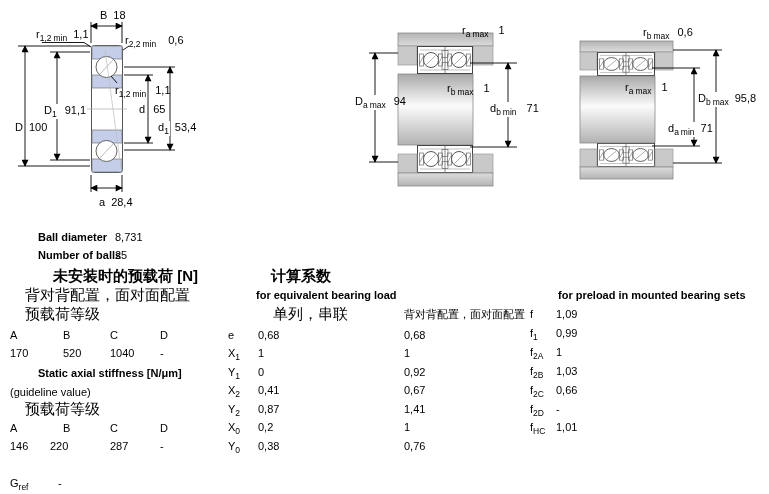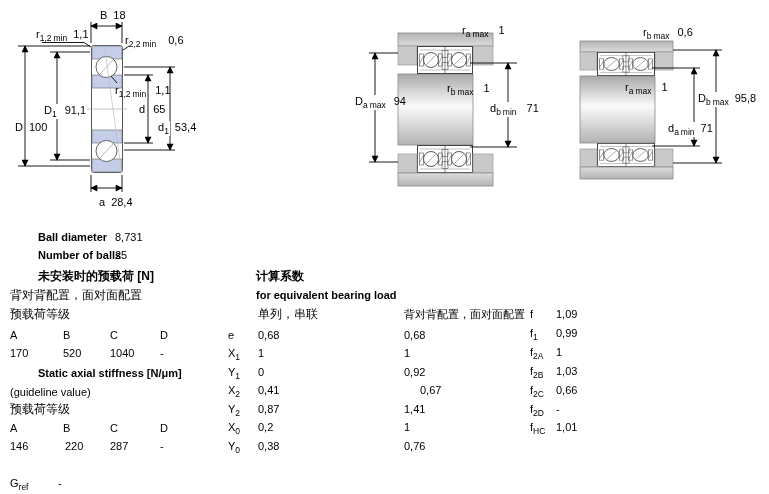--- a/index.html
+++ b/index.html
@@ -7,21 +7,21 @@
          font-family:"Liberation Sans",sans-serif;color:#000;}
   svg{position:absolute;left:0;top:0;}
   .dim{position:absolute;font-size:11px;white-space:nowrap;display:flex;align-items:flex-start;line-height:13px;}
   .dim .val{margin-left:6px;}
   sub{font-size:8.5px;line-height:1;}
   .sx{margin-left:2px;}
   .wbg{background:#fff;padding:0 1px;}
   .row{position:absolute;font-size:11px;white-space:nowrap;line-height:14px;height:15px;}
   .c{position:absolute;top:0;}
   .bd{font-weight:bold;padding-left:28px;}
-  .cn{font-size:12px;}
+  .cn{font-size:15px;margin-left:15px;}
   .cn2{font-size:11px;}
 </style>
 </head>
 <body>
 <div id="stage">
 
 <svg width="769" height="228" viewBox="0 0 769 228">
   <defs>
     <marker id="ah" viewBox="0 0 10 10" refX="9" refY="5" markerWidth="9" markerHeight="7" orient="auto-start-reverse" markerUnits="userSpaceOnUse">
       <path d="M0,0 L10,5 L0,10 z" fill="#000"></path>
@@ -240,21 +240,21 @@
 <div class="row" style="left:10px;top:385px">(guideline value)</div>
 <div class="row cn" style="left:10px;top:402px">预载荷等级</div>
 <div class="row" style="left:10px;top:421px">
   <span class="c" style="left:0">A</span>
   <span class="c" style="left:53px">B</span>
   <span class="c" style="left:100px">C</span>
   <span class="c" style="left:150px">D</span>
     </div>
 <div class="row" style="left:10px;top:439px">
   <span class="c" style="left:0">146</span>
-  <span class="c" style="left:55px">220</span>
+  <span class="c" style="left:40px">220</span>
   <span class="c" style="left:100px">287</span>
   <span class="c" style="left:150px">-</span>
     </div>
 
 <div class="row" style="left:10px;top:476px">
   <span class="c" style="left:0"><span>G</span><sub>ref</sub></span>
   <span class="c" style="left:48px">-</span>
     </div>
 
 <div class="row cn bd" style="left:228px;top:269px">计算系数</div>
@@ -274,38 +274,39 @@
   <span class="c" style="left:176px">1</span>
     </div>
 <div class="row" style="left:228px;top:365px">
   <span class="c" style="left:0"><span>Y</span><sub>1</sub></span>
   <span class="c" style="left:30px">0</span>
   <span class="c" style="left:176px">0,92</span>
     </div>
 <div class="row" style="left:228px;top:383px">
   <span class="c" style="left:0"><span>X</span><sub>2</sub></span>
   <span class="c" style="left:30px">0,41</span>
-  <span class="c" style="left:192px">0,67</span>
+  <span class="c" style="left:176px">0,67</span>
     </div>
 <div class="row" style="left:228px;top:402px">
   <span class="c" style="left:0"><span>Y</span><sub>2</sub></span>
   <span class="c" style="left:30px">0,87</span>
   <span class="c" style="left:176px">1,41</span>
     </div>
 <div class="row" style="left:228px;top:420px">
   <span class="c" style="left:0"><span>X</span><sub>0</sub></span>
   <span class="c" style="left:30px">0,2</span>
   <span class="c" style="left:176px">1</span>
     </div>
 <div class="row" style="left:228px;top:439px">
   <span class="c" style="left:0"><span>Y</span><sub>0</sub></span>
   <span class="c" style="left:30px">0,38</span>
   <span class="c" style="left:176px">0,76</span>
     </div>
 
+<div class="row bd" style="left:530px;top:288px">for preload in mounted bearing sets</div>
 <div class="row" style="left:530px;top:307px">
   <span class="c" style="left:0"><span>f</span><sub></sub></span>
   <span class="c" style="left:26px">1,09</span>
     </div>
 <div class="row" style="left:530px;top:326px">
   <span class="c" style="left:0"><span>f</span><sub>1</sub></span>
   <span class="c" style="left:26px">0,99</span>
     </div>
 <div class="row" style="left:530px;top:345px">
   <span class="c" style="left:0"><span>f</span><sub>2A</sub></span>

